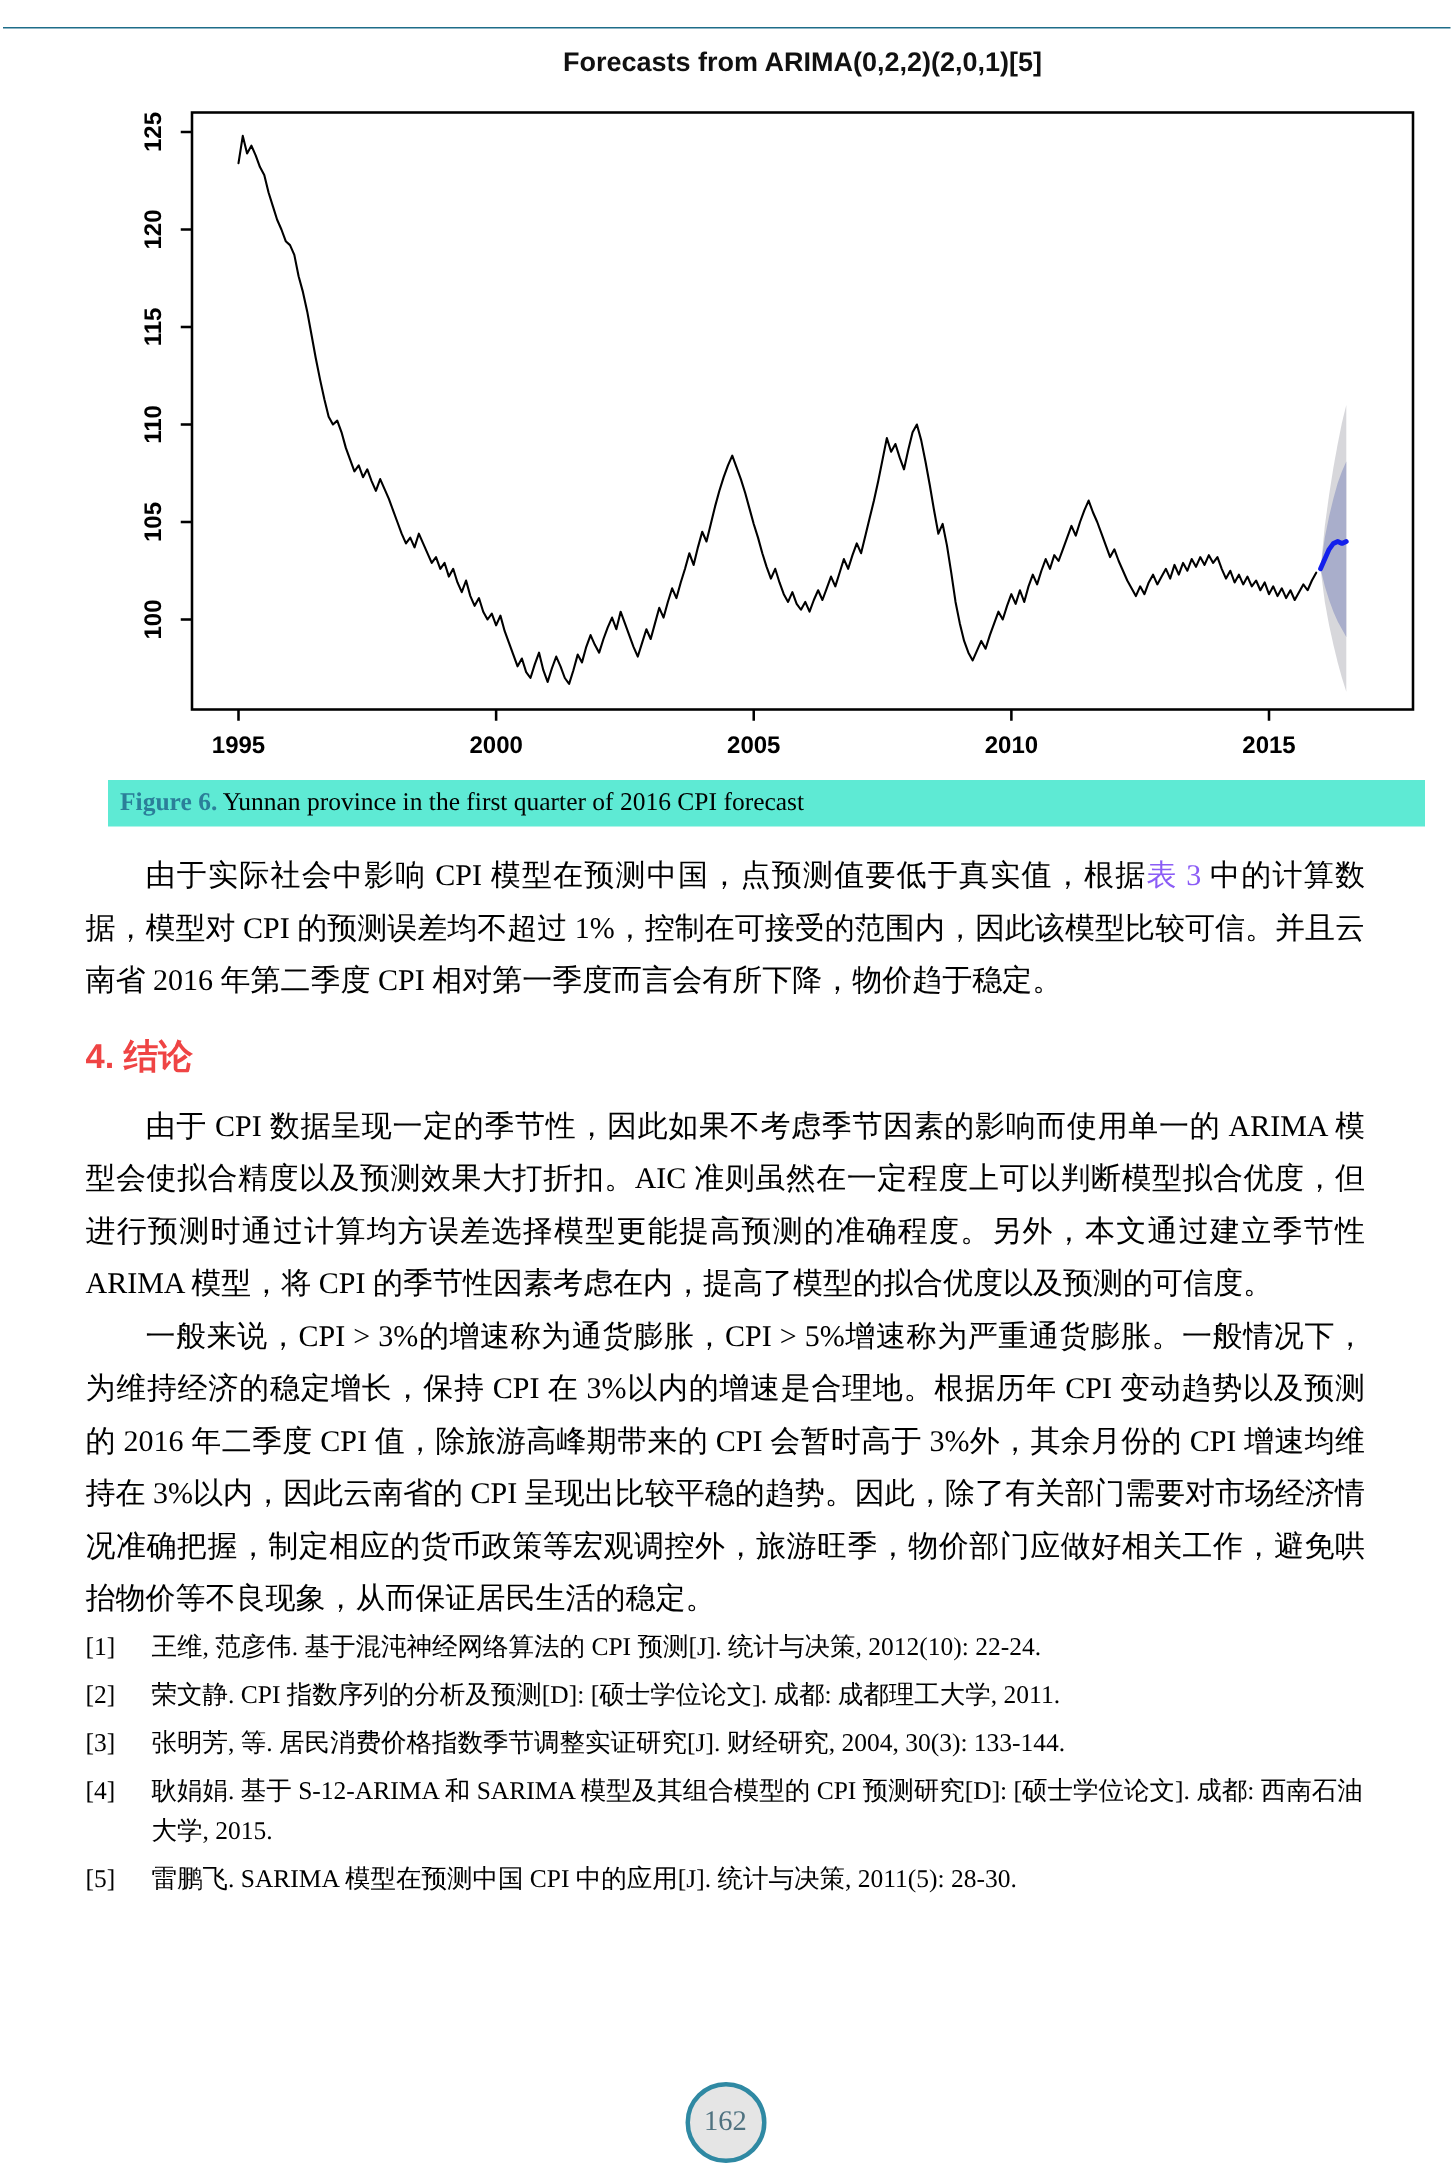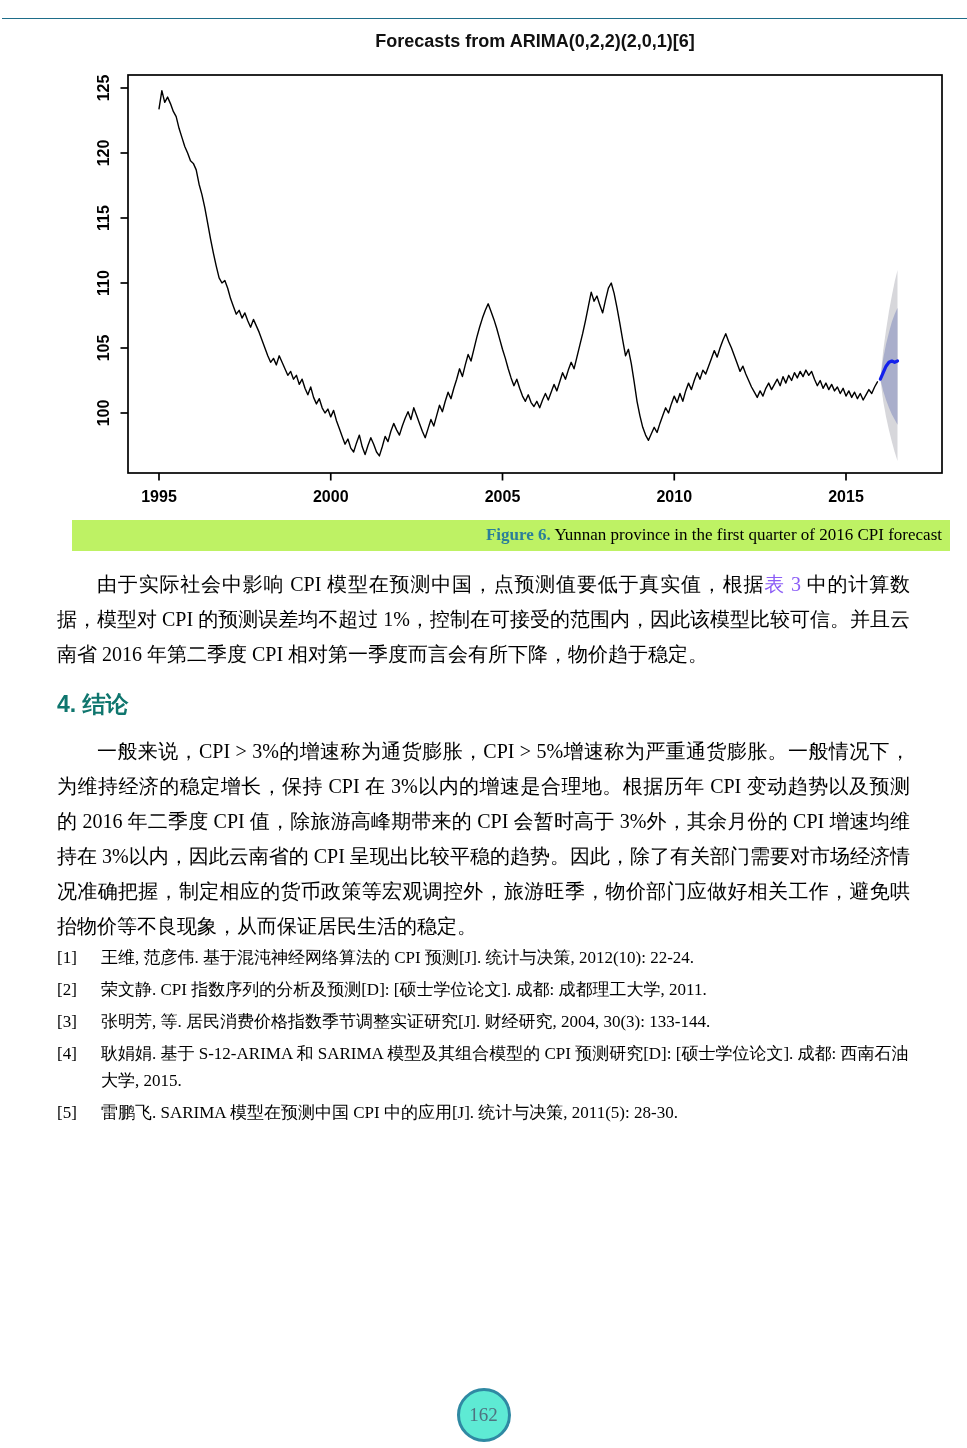--- a/index.html
+++ b/index.html
@@ -15,59 +15,59 @@
   
   .chart-block { margin-top:12px; }
   .chart-title {
     width:814px; margin-left:128px; text-align:center;
     font-family:"Liberation Sans","DejaVu Sans",sans-serif;
     font-weight:bold; font-size:18px; color:#111;
   }
   #plot-svg { display:block; margin-top:2px; }
   
   .caption-box {
-    margin:6px 17px 0 72px; background:#bef264; padding:4px 8px 5px 8px;
-    font-size:17px; line-height:22px;text-align:right;
+    margin:6px 17px 0 72px; background:#5eead4; padding:4px 8px 5px 8px;
+    font-size:17px; line-height:22px;
   }
   .cap-label { color:#2b7e99; font-weight:bold; }
   .cap-cn { font-weight:bold; }
   
   .content { margin:0 57px; }
   .body-p {
     font-size:20px; line-height:35px; text-align:justify; text-indent:2em;
     margin-top:0;
   }
   .p-first { margin-top:16px; }
   .table-link { color:#8b5cf6; cursor:pointer; }
   .sec-heading {
     font-family:"Liberation Sans","DejaVu Sans",sans-serif;
-    color:#0f766e; font-size:23px; font-weight:bold;
+    color:#ef4444; font-size:23px; font-weight:bold;
     margin:17px 0 14px 0;
   }
   .refs-heading { margin-top:12px; }
   .ref-item { display:flex; font-size:17px; line-height:27px; margin-bottom:5px; }
   .ref-num { width:30px; flex:0 0 30px; }
   .ref-text { flex:1; padding-left:14px; }
   
   .footer-badge {
     position:absolute; top:1388px; left:50%; transform:translateX(-50%);
     width:54px; height:54px; border-radius:50%;
-    background:#5eead4; border:3px solid #2f89a3;
+    background:#e5e5e5; border:3px solid #2f89a3;
     color:#4f7280; font-size:19px; line-height:48px; text-align:center;
   }
 </style>
 </head>
 <body>
 
 <header class="page-header">
   <div class="header-rule"></div>
 </header>
 
 <figure class="chart-block">
-  <div class="chart-title">Forecasts from ARIMA(0,2,2)(2,0,1)[6]</div>
+  <div class="chart-title">Forecasts from ARIMA(0,2,2)(2,0,1)[5]</div>
   <svg id="plot-svg" width="967" height="460">
       <polygon points="880.35,325.20000000000005 883.2123854999977,296.6 886.0747710000032,275.79999999999995 888.9371565000009,257.6 891.7995419999986,242 894.6619274999963,227.70000000000007 897.5243130000017,216 897.5243130000017,407.1 894.6619274999963,398 891.7995419999986,387.6 888.9371565000009,375.9 886.0747710000032,362.9 883.2123854999977,347.29999999999995 880.35,325.20000000000005" fill="#d7d7db" stroke="none"></polygon>
       <polygon points="880.35,325.20000000000005 883.2123854999977,304.4 886.0747710000032,290.1 888.9371565000009,278.4 891.7995419999986,268 894.6619274999963,260.20000000000005 897.5243130000017,253.70000000000007 897.5243130000017,370.70000000000005 894.6619274999963,365.5 891.7995419999986,360.29999999999995 888.9371565000009,353.79999999999995 886.0747710000032,346 883.2123854999977,336.9 880.35,325.20000000000005" fill="#a9aecb" stroke="none"></polygon>
       <polyline points="159,54.799999999999926 161.86238549999769,36.60000000000004 164.7247710000032,48.299999999999926 167.58715650000087,43.10000000000004 170.44954199999856,49.60000000000004 173.31192749999624,57.39999999999996 176.17431300000175,62.60000000000004 179.03669849999943,74.29999999999993 181.89908399999712,83.39999999999996 184.7614695000026,92.5 187.62385500000028,99 190.48624049999796,106.79999999999993 193.34862600000346,109.39999999999996 196.21101150000115,115.89999999999996 199.07339699999883,130.20000000000007 201.93578249999652,140.60000000000002 204.79816800000202,153.60000000000002 207.6605534999997,169.20000000000007 210.5229389999974,184.79999999999993 213.3853245000029,199.10000000000002 216.24771000000058,212.10000000000002 219.11009549999827,223.79999999999993 221.97248100000377,229 224.83486650000145,226.39999999999998 227.69725199999914,234.20000000000007 230.55963749999682,244.60000000000002 233.4220230000023,252.39999999999998 236.28440849999998,260.20000000000005 239.14679399999767,256.29999999999995 242.0091795000032,264.1 244.87156500000088,258.9 247.73395049999857,266.70000000000005 250.59633599999626,273.20000000000005 253.45872150000173,265.4 256.3211069999994,271.9 259.1834924999971,278.4 262.04587800000263,286.20000000000005 264.9082635000003,294 267.770648999998,301.79999999999995 270.6330345000035,308.29999999999995 273.49542000000116,304.4 276.35780549999885,310.9 279.22019099999653,301.79999999999995 282.082576500002,308.29999999999995 284.9449619999997,314.79999999999995 287.8073474999974,321.29999999999995 290.6697330000029,317.4 293.5321185000006,325.20000000000005 296.3945039999983,321.29999999999995 299.25688950000375,330.4 302.11927500000144,325.20000000000005 304.9816604999991,334.29999999999995 307.8440459999968,340.79999999999995 310.7064315000023,333 313.56881699999997,343.4 316.43120249999765,349.9 319.2935880000032,344.70000000000005 322.15597350000087,353.79999999999995 325.01835899999855,359 327.88074449999624,355.1 330.74313000000177,362.9 333.60551549999946,356.4 336.46790099999714,366.79999999999995 339.33028650000256,374.6 342.19267200000024,382.4 345.05505749999793,390.20000000000005 347.91744300000346,385 350.77982850000114,394.1 353.64221399999883,398 356.5045994999965,388.9 359.36698500000205,381.1 362.22937049999973,392.79999999999995 365.0917559999974,400.6 367.9541415000029,391.5 370.8165270000006,383.70000000000005 373.67891249999826,390.20000000000005 376.54129800000374,398 379.4036835000014,401.9 382.2660689999991,392.79999999999995 385.1284544999968,382.4 387.9908400000023,387.6 390.8532255,377.20000000000005 393.7156109999977,369.4 396.57799650000317,375.9 399.44038200000085,381.1 402.30276749999854,372 405.1651529999962,364.20000000000005 408.0275385000017,357.70000000000005 410.8899239999994,365.5 413.75230949999707,353.79999999999995 416.6146950000026,361.6 419.4770805000003,369.4 422.33946599999797,377.20000000000005 425.20185150000344,383.70000000000005 428.0642370000011,374.6 430.9266224999988,365.5 433.7890079999965,372 436.65139350000203,361.6 439.5137789999997,351.20000000000005 442.3761644999974,357.70000000000005 445.2385500000029,347.29999999999995 448.10093550000056,338.20000000000005 450.96332099999825,344.70000000000005 453.8257065000038,334.29999999999995 456.68809200000146,325.20000000000005 459.55047749999915,314.79999999999995 462.41286299999683,322.6 465.2752485000023,310.9 468.137634,300.5 471.0000194999977,307 473.86240500000315,295.29999999999995 476.72479050000084,283.6 479.5871759999985,273.20000000000005 482.4495614999962,264.1 485.31194700000174,256.29999999999995 488.1743324999994,249.79999999999993 491.0367179999971,257.6 493.8991035000026,265.4 496.76148900000027,274.5 499.62387449999795,284.9 502.4862600000035,295.29999999999995 505.34864550000117,304.4 508.21103099999885,314.79999999999995 511.07341649999654,323.9 513.935802000002,331.70000000000005 516.7981874999997,325.20000000000005 519.6605729999974,334.29999999999995 522.5229585000029,342.1 525.3853440000005,347.29999999999995 528.2477294999983,340.79999999999995 531.1101150000038,348.6 533.9725005000014,352.5 536.8348859999992,347.29999999999995 539.6972714999968,353.79999999999995 542.5596570000023,346 545.4220425,339.5 548.2844279999977,346 551.1468135000032,338.20000000000005 554.0091990000009,330.4 556.8715844999986,336.9 559.7339699999962,327.79999999999995 562.5963555000017,318.70000000000005 565.4587409999995,325.20000000000005 568.321126499997,316.1 571.1835120000026,308.29999999999995 574.0458975000004,314.79999999999995 576.9082829999979,303.1 579.7706685000035,291.4 582.6330540000012,279.70000000000005 585.4954394999988,266.70000000000005 588.3578249999965,252.39999999999998 591.2202105000019,238.10000000000002 594.0825959999997,247.20000000000007 596.9449814999973,242 599.8073670000028,251.10000000000002 602.6697525000006,258.9 605.5321379999982,245.89999999999998 608.3945235000037,234.20000000000007 611.2569090000014,229 614.1192944999991,239.39999999999998 616.9816799999968,253.70000000000007 619.8440655000023,269.29999999999995 622.706451,286.20000000000005 625.5688364999977,301.79999999999995 628.4312220000031,295.29999999999995 631.2936075000009,309.6 634.1559929999985,327.79999999999995 637.0183784999963,347.29999999999995 639.8807640000017,361.6 642.7431494999994,373.29999999999995 645.6055349999971,381.1 648.4679205000026,386.29999999999995 651.3303060000003,379.79999999999995 654.192691499998,373.29999999999995 657.0550770000034,378.5 659.9174625000012,369.4 662.7798479999988,361.6 665.6422334999966,353.79999999999995 668.5046190000021,359 671.3670044999997,349.9 674.2293899999974,342.1 677.0917755000029,348.6 679.9541610000006,339.5 682.8165464999983,347.29999999999995 685.6789320000038,336.9 688.5413175000015,329.1 691.4037029999992,335.6 694.2660884999968,326.5 697.1284740000023,318.70000000000005 699.9908594999999,325.20000000000005 702.8532449999976,316.1 705.7156305000032,320 708.5780160000008,312.20000000000005 711.4404014999985,304.4 714.3027869999962,296.6 717.1651725000017,303.1 720.0275579999994,294 722.8899434999971,286.20000000000005 725.7523290000026,279.70000000000005 728.6147145000003,287.5 731.477099999998,294 734.3394855000034,301.79999999999995 737.2018710000011,309.6 740.0642564999988,317.4 742.9266419999965,312.20000000000005 745.789027500002,320 748.6514129999997,326.5 751.5137984999974,333 754.3761840000029,338.20000000000005 757.2385695000006,343.4 760.1009549999983,336.9 762.9633405000037,342.1 765.8257260000014,334.29999999999995 768.6881114999991,329.1 771.5504969999968,335.6 774.4128825000023,330.4 777.275268,325.20000000000005 780.1376534999977,331.70000000000005 783.0000390000032,322.6 785.8624245000009,329.1 788.7248099999986,321.29999999999995 791.5871954999963,326.5 794.4495810000017,318.70000000000005 797.3119664999994,323.9 800.174351999997,317.4 803.0367375000026,322.6 805.8991230000003,316.1 808.761508499998,321.29999999999995 811.6238940000035,317.4 814.4862795000012,325.20000000000005 817.3486649999988,331.70000000000005 820.2110504999965,326.5 823.0734360000021,334.29999999999995 825.9358214999997,329.1 828.7982069999974,335.6 831.6605925000028,330.4 834.5229780000005,336.9 837.3853634999982,333 840.2477490000038,339.5 843.1101345000014,334.29999999999995 845.9725199999991,342.1 848.8349054999968,336.9 851.6972910000023,343.4 854.5596765,338.20000000000005 857.4220619999977,344.70000000000005 860.2844475000031,339.5 863.1468330000008,346 866.0092184999985,340.79999999999995 868.8716039999962,335.6 871.7339895000017,339.5 874.5963749999994,333 877.4587604999971,327.79999999999995" fill="none" stroke="#000000" stroke-width="1.4" stroke-linejoin="round" stroke-linecap="round"></polyline>
       <polyline points="880.35,325.20000000000005 883.2123854999977,318.70000000000005 886.0747710000032,312.20000000000005 888.9371565000009,308.29999999999995 891.7995419999986,307 894.6619274999963,308.29999999999995 897.5243130000017,307" fill="none" stroke="#1320ec" stroke-width="3.2" stroke-linejoin="round" stroke-linecap="round"></polyline>
       <rect x="128" y="21" width="814" height="398" fill="none" stroke="#000" stroke-width="1.7"></rect>
       <line x1="120.5" y1="359" x2="128" y2="359" stroke="#000" stroke-width="1.7"></line>
       <text x="103" y="359" text-anchor="middle" dominant-baseline="central" font-size="16" font-weight="bold" font-family="&quot;Liberation Sans&quot;,&quot;DejaVu Sans&quot;,sans-serif" transform="rotate(-90 103 359)">100</text>
       <line x1="120.5" y1="294" x2="128" y2="294" stroke="#000" stroke-width="1.7"></line>
       <text x="103" y="294" text-anchor="middle" dominant-baseline="central" font-size="16" font-weight="bold" font-family="&quot;Liberation Sans&quot;,&quot;DejaVu Sans&quot;,sans-serif" transform="rotate(-90 103 294)">105</text>
@@ -96,20 +96,21 @@
   <div class="cap-en">
     <span class="cap-label">Figure 6.</span><span> Yunnan province in the first quarter of 2016 CPI forecast</span>
   </div>
 </div>
 
 <main class="content">
   <p class="body-p p-first"><span>由于实际社会中影响 CPI 模型在预测中国，点预测值要低于真实值，根据</span><span class="table-link">表 3</span><span> 中的计算数据，模型对 CPI 的预测误差均不超过 1%，控制在可接受的范围内，因此该模型比较可信。并且云南省 2016 年第二季度 CPI 相对第一季度而言会有所下降，物价趋于稳定。</span></p>
 
   <h2 class="sec-heading">4. 结论</h2>
 
+  <p class="body-p">由于 CPI 数据呈现一定的季节性，因此如果不考虑季节因素的影响而使用单一的 ARIMA 模型会使拟合精度以及预测效果大打折扣。AIC 准则虽然在一定程度上可以判断模型拟合优度，但进行预测时通过计算均方误差选择模型更能提高预测的准确程度。另外，本文通过建立季节性 ARIMA 模型，将 CPI 的季节性因素考虑在内，提高了模型的拟合优度以及预测的可信度。</p>
   <p class="body-p">一般来说，CPI &gt; 3%的增速称为通货膨胀，CPI &gt; 5%增速称为严重通货膨胀。一般情况下，为维持经济的稳定增长，保持 CPI 在 3%以内的增速是合理地。根据历年 CPI 变动趋势以及预测的 2016 年二季度 CPI 值，除旅游高峰期带来的 CPI 会暂时高于 3%外，其余月份的 CPI 增速均维持在 3%以内，因此云南省的 CPI 呈现出比较平稳的趋势。因此，除了有关部门需要对市场经济情况准确把握，制定相应的货币政策等宏观调控外，旅游旺季，物价部门应做好相关工作，避免哄抬物价等不良现象，从而保证居民生活的稳定。</p>
 
 
   <div class="refs">
     <div class="ref-item">
       <span class="ref-num">[1]</span>
       <span class="ref-text">王维, 范彦伟. 基于混沌神经网络算法的 CPI 预测[J]. 统计与决策, 2012(10): 22-24.</span>
     </div>
     <div class="ref-item">
       <span class="ref-num">[2]</span>

